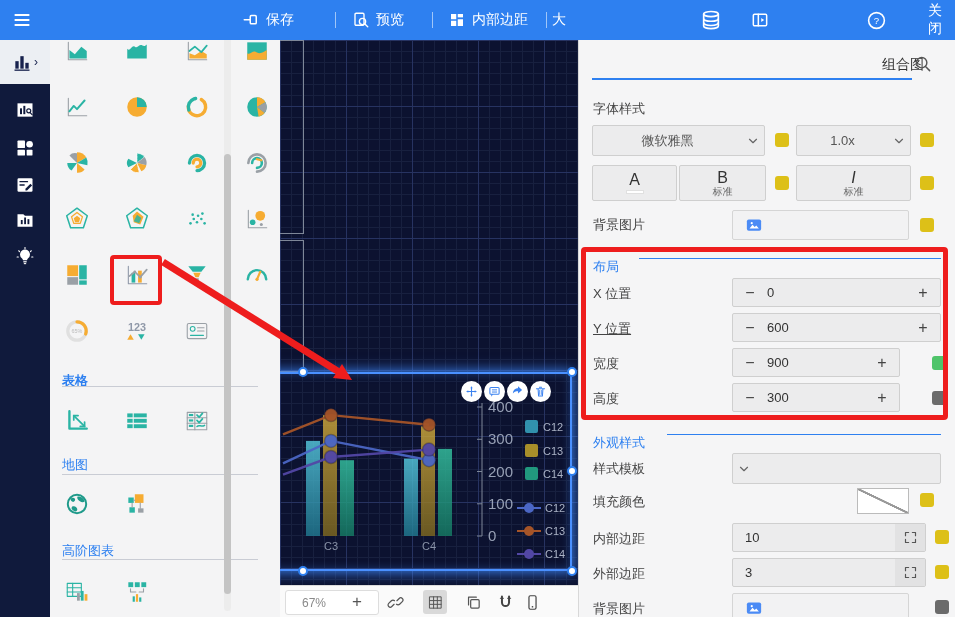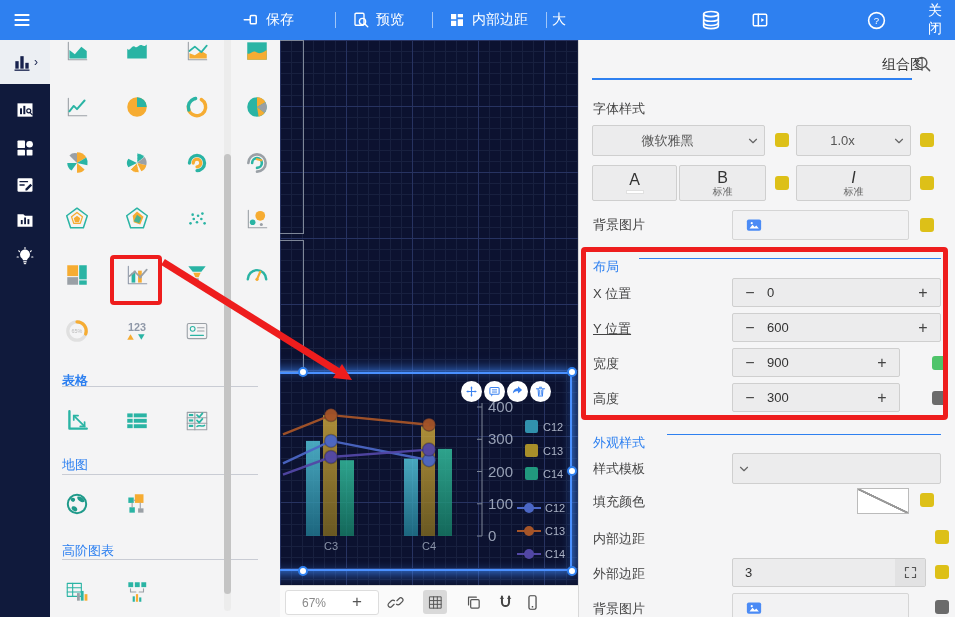--- a/index.html
+++ b/index.html
@@ -714,20 +714,28 @@
           <path d="M6 9l6 6 6-6" stroke="#666" stroke-width="2"></path>
         </svg>
       </span>
   </div>
 
   <div class="p-label" style="top:453px">填充颜色</div>
   <div class="nonebox" style="left:278px;top:448px"></div>
   <div class="swatch" style="left:341px;top:453px;background:#ddc018"></div>
 
   <div class="p-label" style="top:490px">内部边距</div>
+  <div class="pinput" style="left:153px;top:483px;width:194px">
+    <span class="val">10</span>
+    <span class="exp">
+        <svg viewBox="0 0 24 24" width="15" height="15" fill="none" stroke-linecap="round" stroke-linejoin="round">
+          <path d="M4 9V4h5M20 9V4h-5M4 15v5h5M20 15v5h-5" stroke="#555" stroke-width="1.9"></path>
+        </svg>
+      </span>
+  </div>
   <div class="swatch" style="left:356px;top:490px;background:#ddc018"></div>
 
   <div class="p-label" style="top:525px">外部边距</div>
   <div class="pinput" style="left:153px;top:518px;width:194px">
     <span class="val">3</span>
     <span class="exp">
         <svg viewBox="0 0 24 24" width="15" height="15" fill="none" stroke-linecap="round" stroke-linejoin="round">
           <path d="M4 9V4h5M20 9V4h-5M4 15v5h5M20 15v5h-5" stroke="#555" stroke-width="1.9"></path>
         </svg>
       </span>

